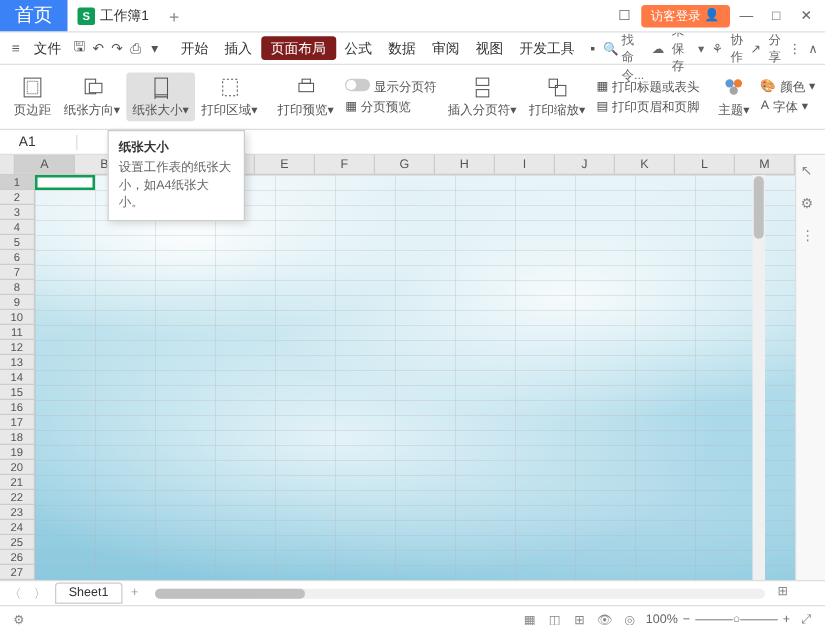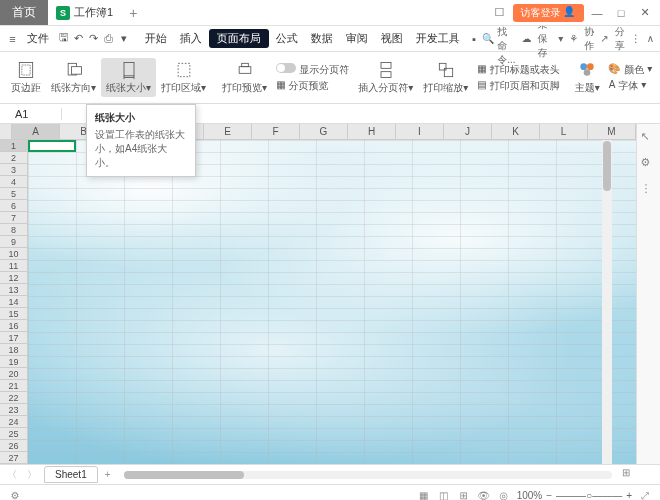--- a/index.html
+++ b/index.html
@@ -1,30 +1,30 @@
 <!DOCTYPE html>
 <html><head>
 <meta charset="utf-8">
 <style>
 * { margin: 0; padding: 0; box-sizing: border-box; font-family: "Microsoft YaHei", sans-serif; }
 body { width: 660px; height: 500px; overflow: hidden; background: #f5f5f5; font-size: 11px; color: #333; }
 
 .titlebar { height: 26px; background: #fff; display: flex; align-items: center; border-bottom: 1px solid #e0e0e0; position: relative; }
-.tab-home { background: #737373; color: #fff; padding: 4px 12px; height: 100%; display: flex; align-items: center; font-size: 12px; }
+.tab-home { background: #3b82f6; color: #fff; padding: 4px 12px; height: 100%; display: flex; align-items: center; font-size: 15px; }
 .tab-doc { display: flex; align-items: center; padding: 0 8px; gap: 4px; height: 100%; }
 .doc-icon { width: 14px; height: 14px; background: #0f9d58; border-radius: 2px; display: inline-flex; align-items: center; justify-content: center; color: #fff; font-size: 9px; font-weight: bold; }
 .tab-add { padding: 0 8px; color: #888; font-size: 14px; cursor: pointer; }
 .win-controls { margin-left: auto; display: flex; align-items: center; gap: 2px; padding-right: 4px; }
 .login-btn { background: #ff7a45; color: #fff; padding: 2px 8px; border-radius: 3px; font-size: 10px; display: flex; gap: 3px; }
 .win-btn { width: 22px; height: 20px; display: flex; align-items: center; justify-content: center; color: #666; cursor: pointer; }
 
 .menubar { height: 26px; background: #fff; display: flex; align-items: center; padding: 0 6px; border-bottom: 1px solid #e0e0e0; gap: 2px; font-size: 11px; }
 .menu-icon { width: 18px; height: 18px; display: flex; align-items: center; justify-content: center; color: #555; cursor: pointer; }
 .menu-item { padding: 2px 6px; cursor: pointer; color: #333; white-space: nowrap; }
-.menu-item.active { background: #0f172a; color: #fff; border-radius: 3px; padding: 2px 8px; }
+.menu-item.active { background: #7f1d1d; color: #fff; border-radius: 3px; padding: 2px 8px; }
 .menu-right { margin-left: auto; display: flex; align-items: center; gap: 6px; color: #666; font-size: 10px; }
 .search-box { display: flex; align-items: center; gap: 2px; }
 
 .ribbon { height: 52px; background: #fff; display: flex; align-items: center; padding: 2px 6px; border-bottom: 1px solid #ddd; gap: 0; }
 .ribbon-group { display: flex; flex-direction: column; align-items: center; padding: 2px 5px; cursor: pointer; position: relative; text-align: center; }
 .ribbon-group.active { background: #e0e0e0; border-radius: 3px; }
 .ribbon-icon { width: 20px; height: 20px; color: #555; display: flex; align-items: center; justify-content: center; }
 .ribbon-label { font-size: 10px; color: #555; margin-top: 1px; white-space: nowrap; }
 .ribbon-sep { width: 1px; height: 38px; background: #ddd; margin: 0 3px; }
 .ribbon-row { display: flex; flex-direction: column; gap: 2px; padding: 0 4px; }

